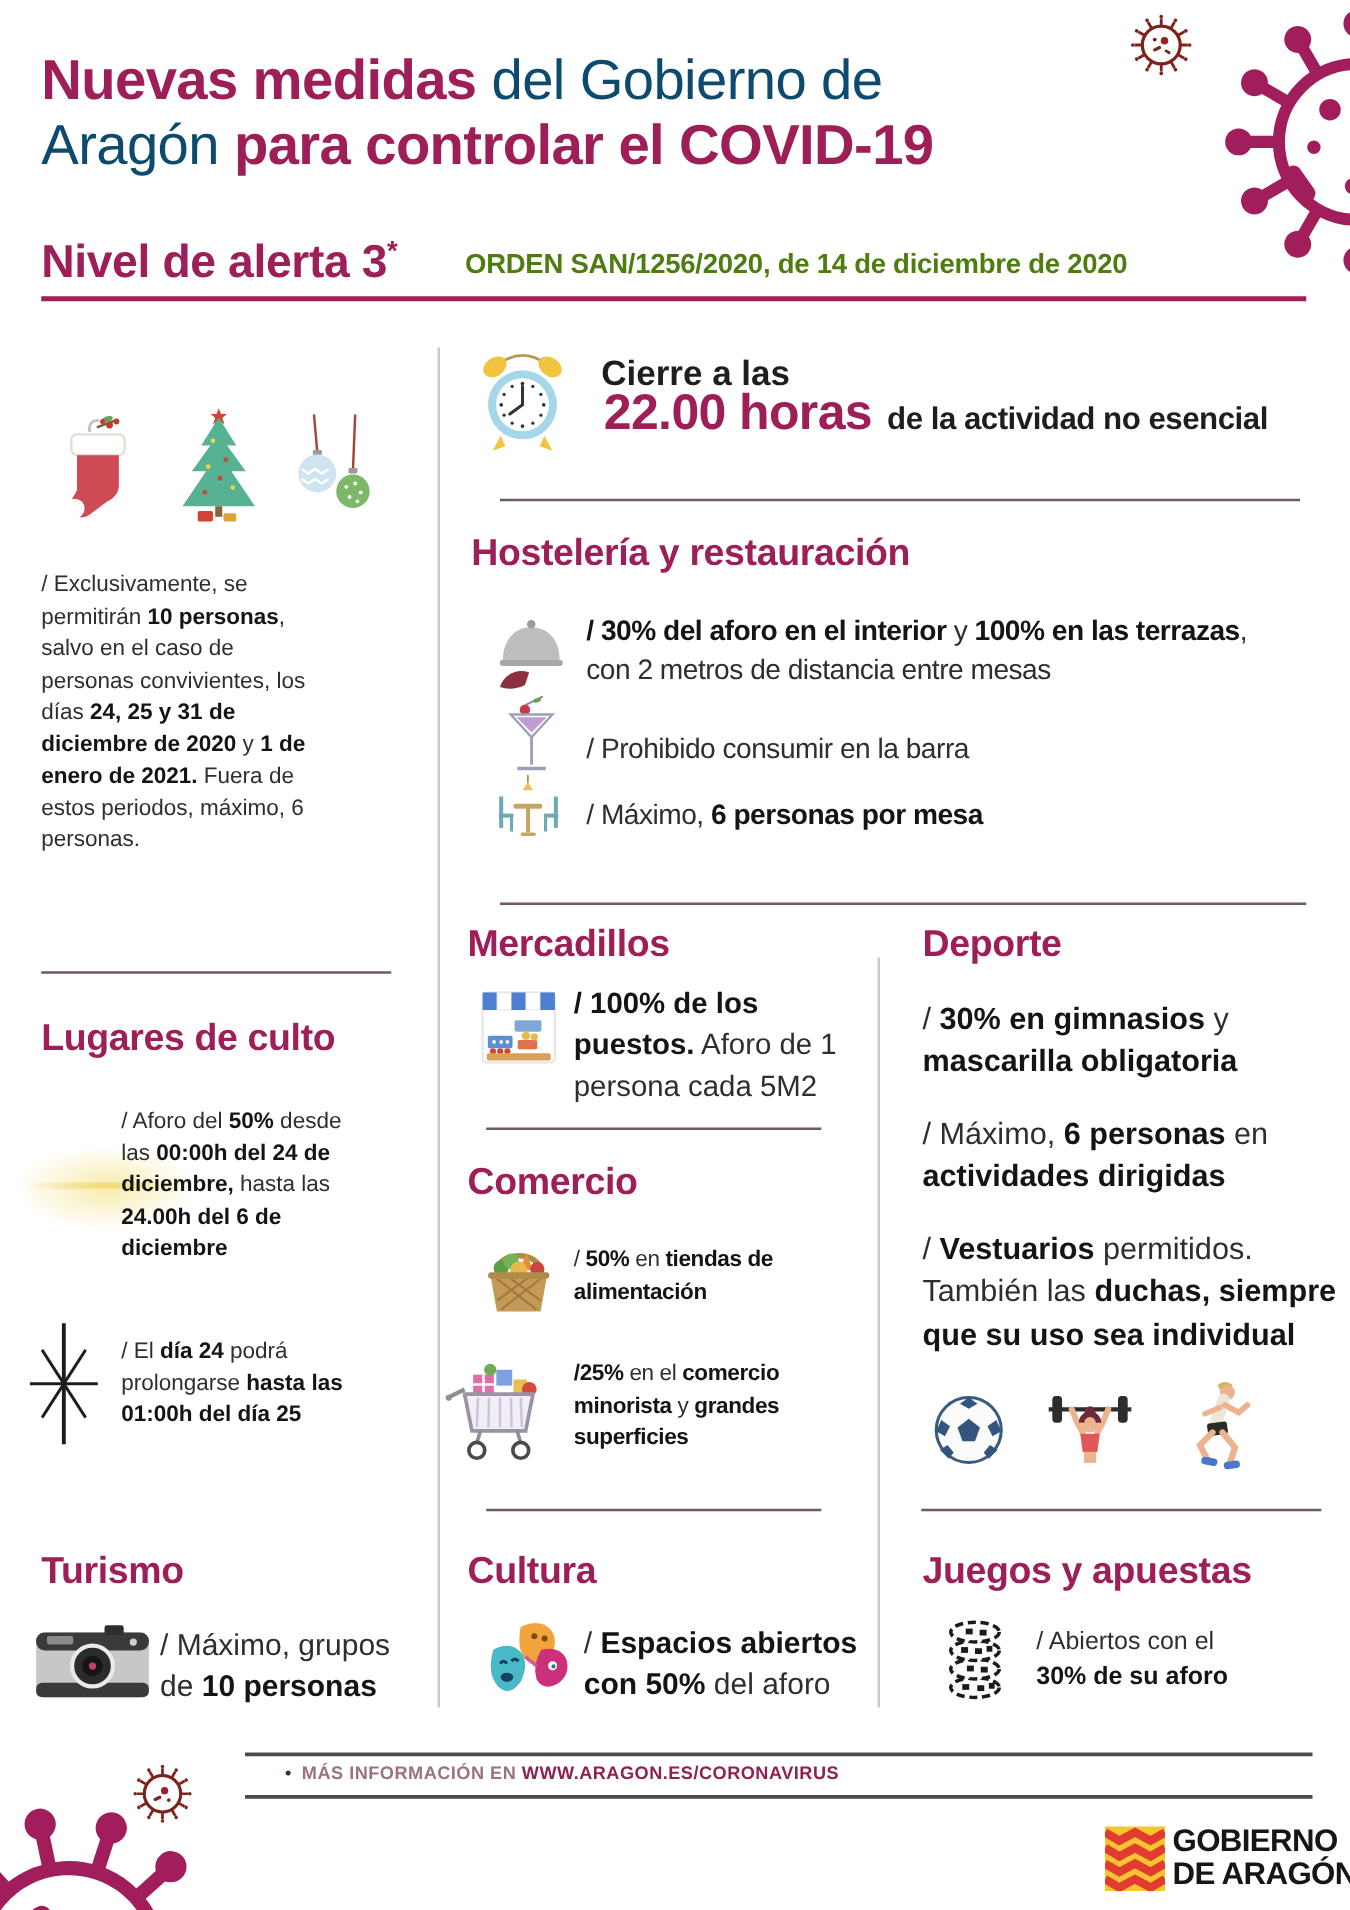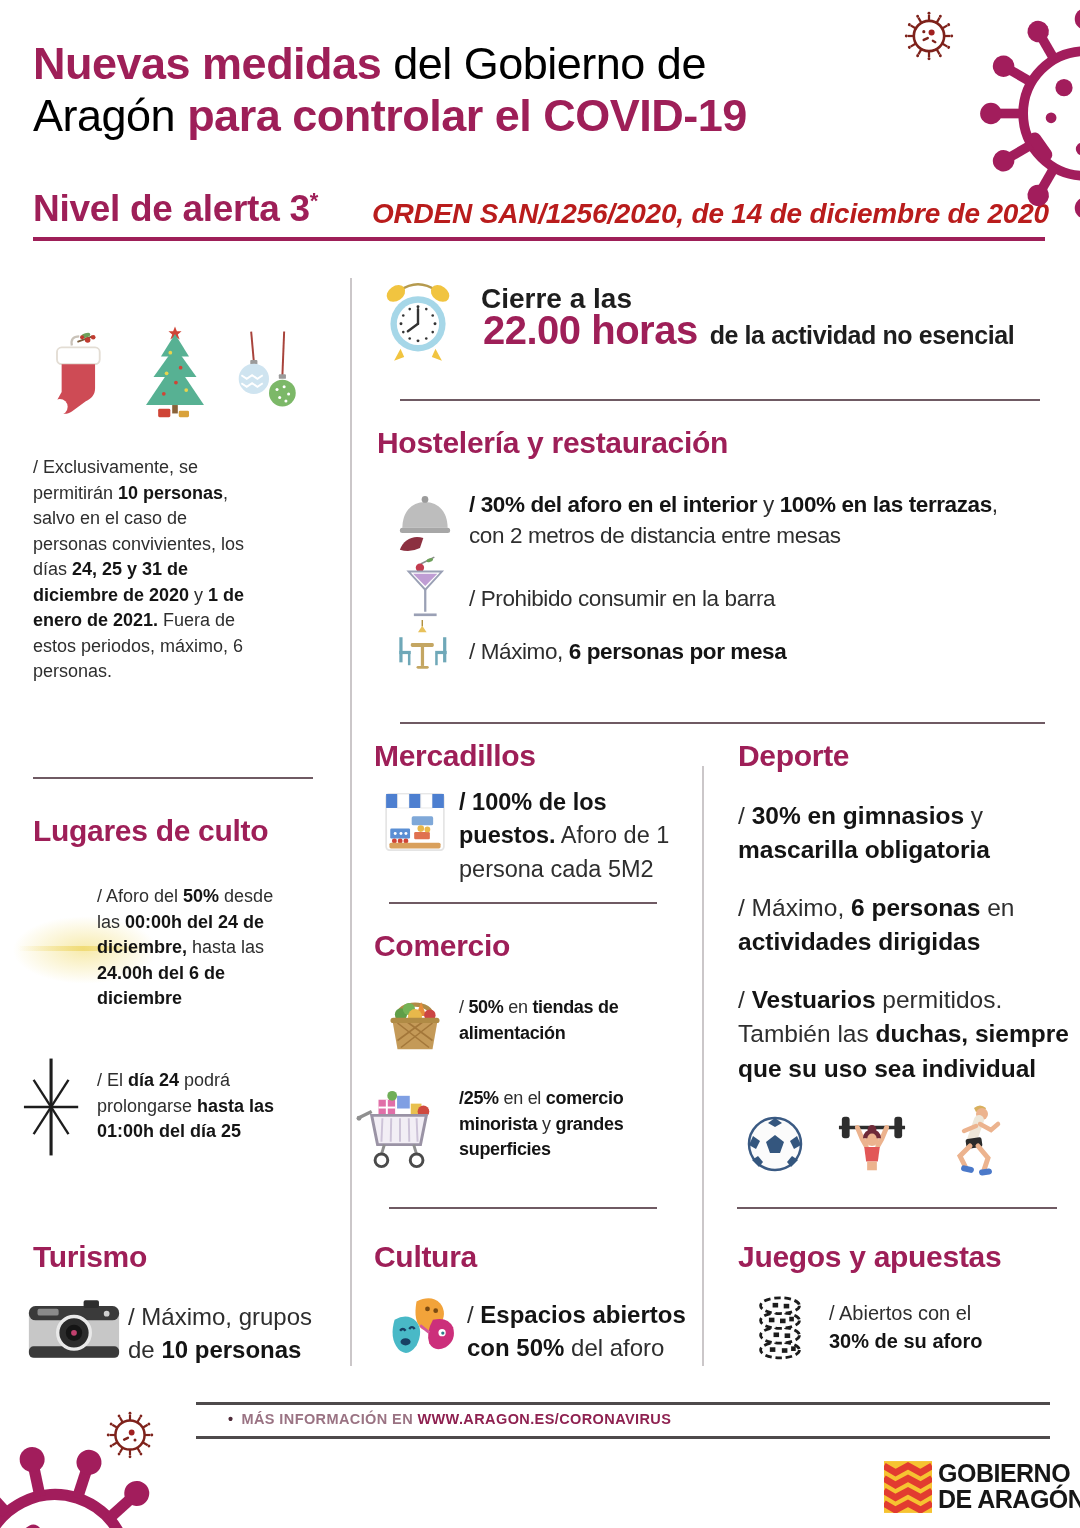--- a/index.html
+++ b/index.html
@@ -29,29 +29,29 @@
   .body-text{
     position:absolute;font-size:18px;line-height:1.42;color:var(--ink);
     font-weight:400;white-space:nowrap;margin:0;
   }
   .body-text .b,.b{font-weight:700;color:var(--ink-bold);}
   .main-title{
     position:absolute;left:33px;top:38px;width:900px;
     font-size:45px;line-height:1.16;letter-spacing:-0.5px;margin:0;
   }
   .main-title .acc{color:var(--accent);font-weight:800;}
-  .main-title .dark{color:#000000;font-weight:500;}
+  .main-title .dark{color:#0c4a6e;font-weight:500;}
   .alert-level{
     position:absolute;left:33px;top:164px;font-size:37px;font-weight:700;
     color:var(--accent);letter-spacing:-0.3px;margin-top:24px;
   }
   .alert-level sup{font-size:22px;}
   .order-ref{
-    position:absolute;left:372px;top:198px;font-size:28px;font-style:italic;
-    font-weight:700;color:#b91c1c;letter-spacing:-0.2px;white-space:nowrap;
+    position:absolute;left:372px;top:198px;font-size:22px;
+    font-weight:700;color:#4d7c0f;letter-spacing:-0.2px;white-space:nowrap;
   }
   .closure-prefix{position:absolute;left:481px;top:283px;font-size:28px;font-weight:700;color:#1e1e1e;}
   .closure-row{position:absolute;left:483px;top:308px;display:flex;align-items:baseline;gap:12px;white-space:nowrap;}
   .closure-time{font-size:40px;font-weight:800;color:var(--accent);letter-spacing:-0.5px;}
   .closure-suffix{font-size:25px;font-weight:700;color:#1e1e1e;letter-spacing:-0.4px;}
   .hostel-text{font-size:22.5px;letter-spacing:-0.4px;line-height:1.38;}
   .glow{
     position:absolute;left:10px;top:915px;width:150px;height:70px;
     background:
       radial-gradient(ellipse at 50% 50%, rgba(243,224,128,0.65), rgba(243,224,128,0) 68%);

